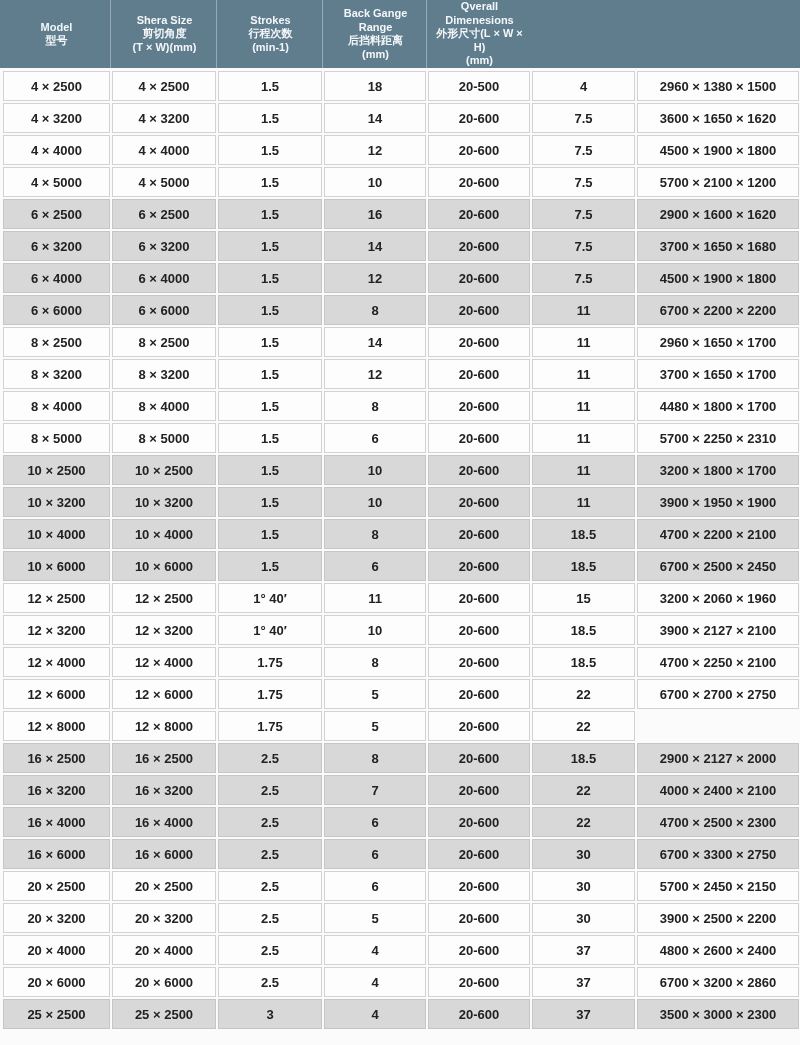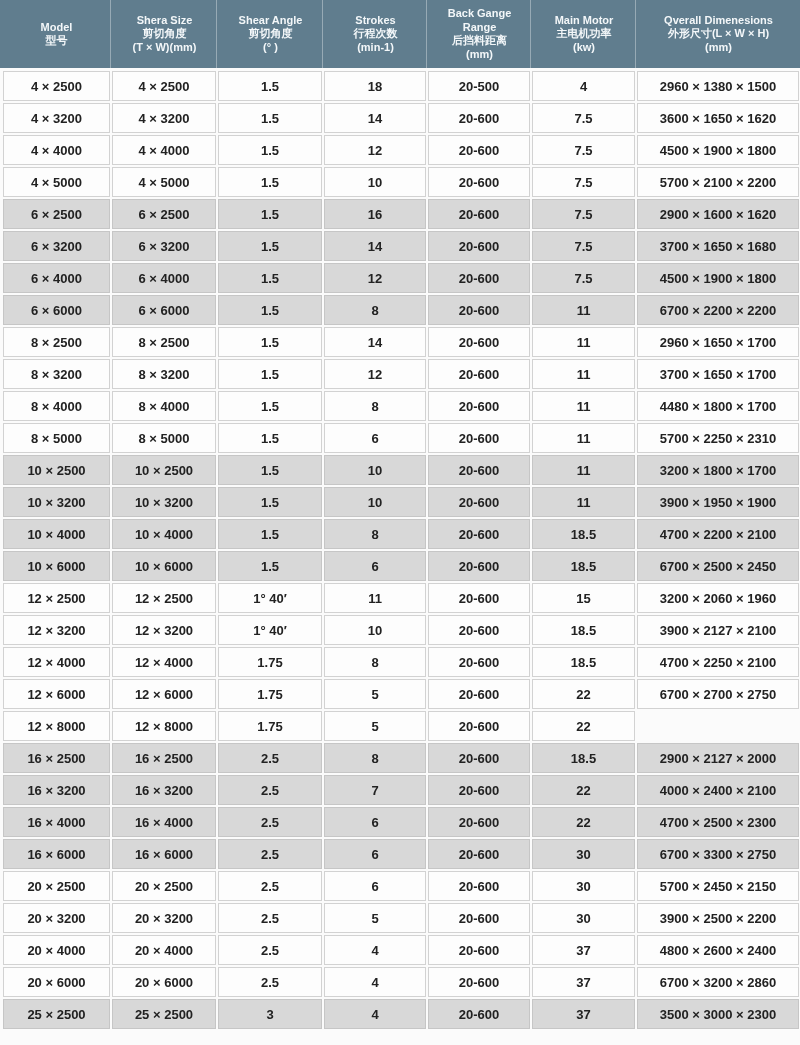--- a/index.html
+++ b/index.html
@@ -79,41 +79,31 @@
       <div class="hcell">
         <span>Model</span>
         <span>型号</span>
       </div>
       <div class="hcell">
         <span>Shera Size</span>
         <span>剪切角度</span>
         <span>(T × W)(mm)</span>
       </div>
       <div class="hcell">
-        <span>Shear Angle</span>
-        <span>剪切角度</span>
-        <span>(° )</span>
-      </div>
-      <div class="hcell">
         <span>Strokes</span>
         <span>行程次数</span>
         <span>(min-1)</span>
       </div>
       <div class="hcell">
         <span>Back Gange</span>
         <span>Range</span>
         <span>后挡料距离</span>
         <span>(mm)</span>
       </div>
       <div class="hcell">
-        <span>Main Motor</span>
-        <span>主电机功率</span>
-        <span>(kw)</span>
-      </div>
-      <div class="hcell">
         <span>Qverall Dimenesions</span>
         <span>外形尺寸(L × W × H)</span>
         <span>(mm)</span>
       </div>
     </div>
   <div class="tbody">
       <div class="row">
         <div class="cell">4 × 2500</div>
         <div class="cell">4 × 2500</div>
         <div class="cell">1.5</div>
@@ -140,21 +130,21 @@
         <div class="cell">7.5</div>
         <div class="cell">4500 × 1900 × 1800</div>
       </div>
       <div class="row">
         <div class="cell">4 × 5000</div>
         <div class="cell">4 × 5000</div>
         <div class="cell">1.5</div>
         <div class="cell">10</div>
         <div class="cell">20-600</div>
         <div class="cell">7.5</div>
-        <div class="cell">5700 × 2100 × 2200</div>
+        <div class="cell">5700 × 2100 × 1200</div>
       </div>
       <div class="row shaded">
         <div class="cell">6 × 2500</div>
         <div class="cell">6 × 2500</div>
         <div class="cell">1.5</div>
         <div class="cell">16</div>
         <div class="cell">20-600</div>
         <div class="cell">7.5</div>
         <div class="cell">2900 × 1600 × 1620</div>
       </div>

